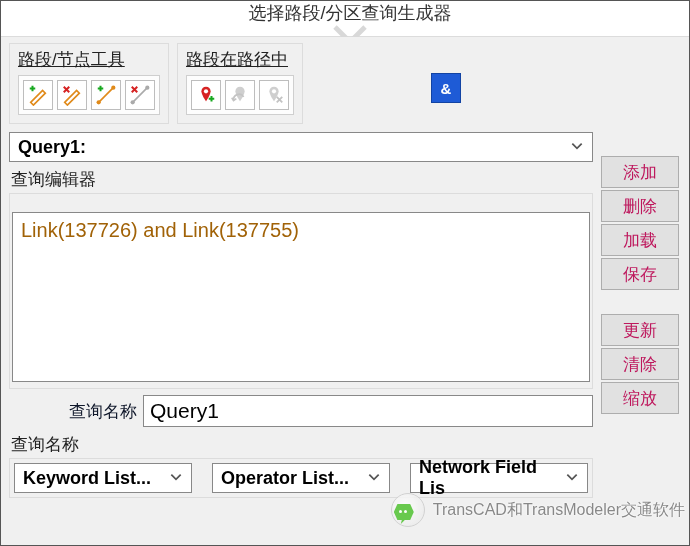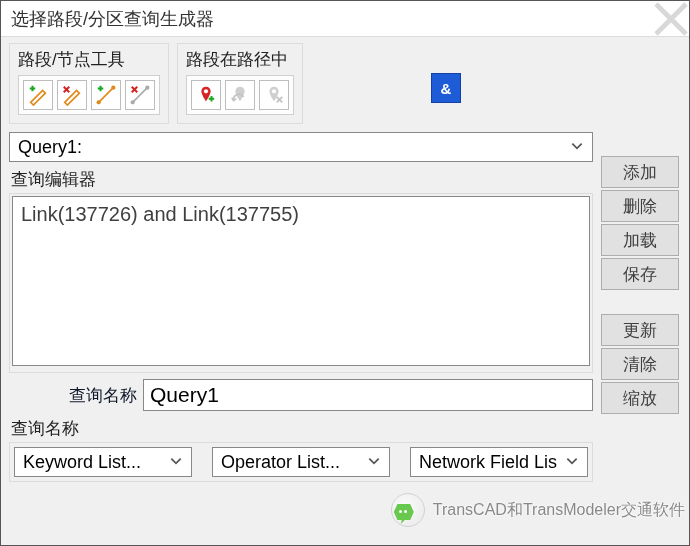--- a/index.html
+++ b/index.html
@@ -13,20 +13,21 @@
     position:relative;
     overflow:hidden;
   }
 
   
   .titlebar {
     height:36px; background:#fff;
     display:flex; align-items:center; justify-content:space-between;
     border-bottom:1px solid #dcdcdc;
     padding-left:10px;
+    flex-direction:column;
   }
   .titlebar .title {
     font-size:18px; color:#333;
   }
   .titlebar .close-btn {
     width:36px; height:34px;
     display:flex; align-items:center; justify-content:center;
     color:#d8d8d8;
     font-size:14px;
   }
@@ -43,20 +44,21 @@
   .tool-row { display:flex; gap:8px; margin-bottom:8px; }
 
   .group {
     border:1px solid #dcdcdc;
     background:#f0f0f0;
     padding:4px 8px 8px 8px;
   }
   .group-title {
     font-size:17px; color:#222;
     margin-bottom:4px;
+    text-decoration:underline;
   }
   .btn-row { display:flex; gap:4px; border:1px solid #cfcfcf; background:#fdfdfd; padding:4px; }
   .tbtn {
     width:30px; height:30px;
     border:1px solid #bdbdbd;
     background:#fff;
     display:flex; align-items:center; justify-content:center;
     position:relative;
   }
   .tbtn svg { width:22px; height:22px; }
@@ -81,39 +83,41 @@
   }
 
   .combo {
     height:30px;
     background:#fff;
     border:1px solid #888;
     display:flex; align-items:center;
     padding:12px 8px;
     justify-content:space-between;
     font-size:18px;
+    font-weight:bold;
   }
   .combo .chev {
     color:#555;
   }
 
   .query-editor-wrap {
     border:1px solid #dcdcdc;
     background:#f0f0f0;
     padding:2px;
   }
   .query-editor {
     width:100%; height:170px;
     background:#fff;
     border:1px solid #888;
     padding:6px 8px;
     font-size:20px;
-    color:#404040;
+    color:#a16207;
     resize:none;
     outline:none;
+    margin-top:16px;
   }
 
   .query-name-row {
     display:flex; align-items:center;
     margin-top:6px; gap:6px;
     padding-left:60px;
   }
   .query-name-row label { font-size:17px; color:#0f172a; }
   .query-name-row input {
     flex:1; height:32px;
@@ -130,21 +134,21 @@
     width:78px;
     display:flex; flex-direction:column;
     gap:2px;
     padding-top:24px;
   }
   .rbtn {
     height:32px;
     background:#e1e1e1;
     border:1px solid #adadad;
     display:flex; align-items:center; justify-content:center;
-    font-size:17px; color:#404040;
+    font-size:17px; color:#be185d;
   }
   .right-spacer { height:20px; }
 
   
   .builder-row { display:flex; gap:20px;border-radius:9px; }
   .builder-row .combo { flex:1; font-size:18px; }
   .builder-group {
     border:1px solid #dcdcdc;
     padding:4px;
     background:#f0f0f0;

